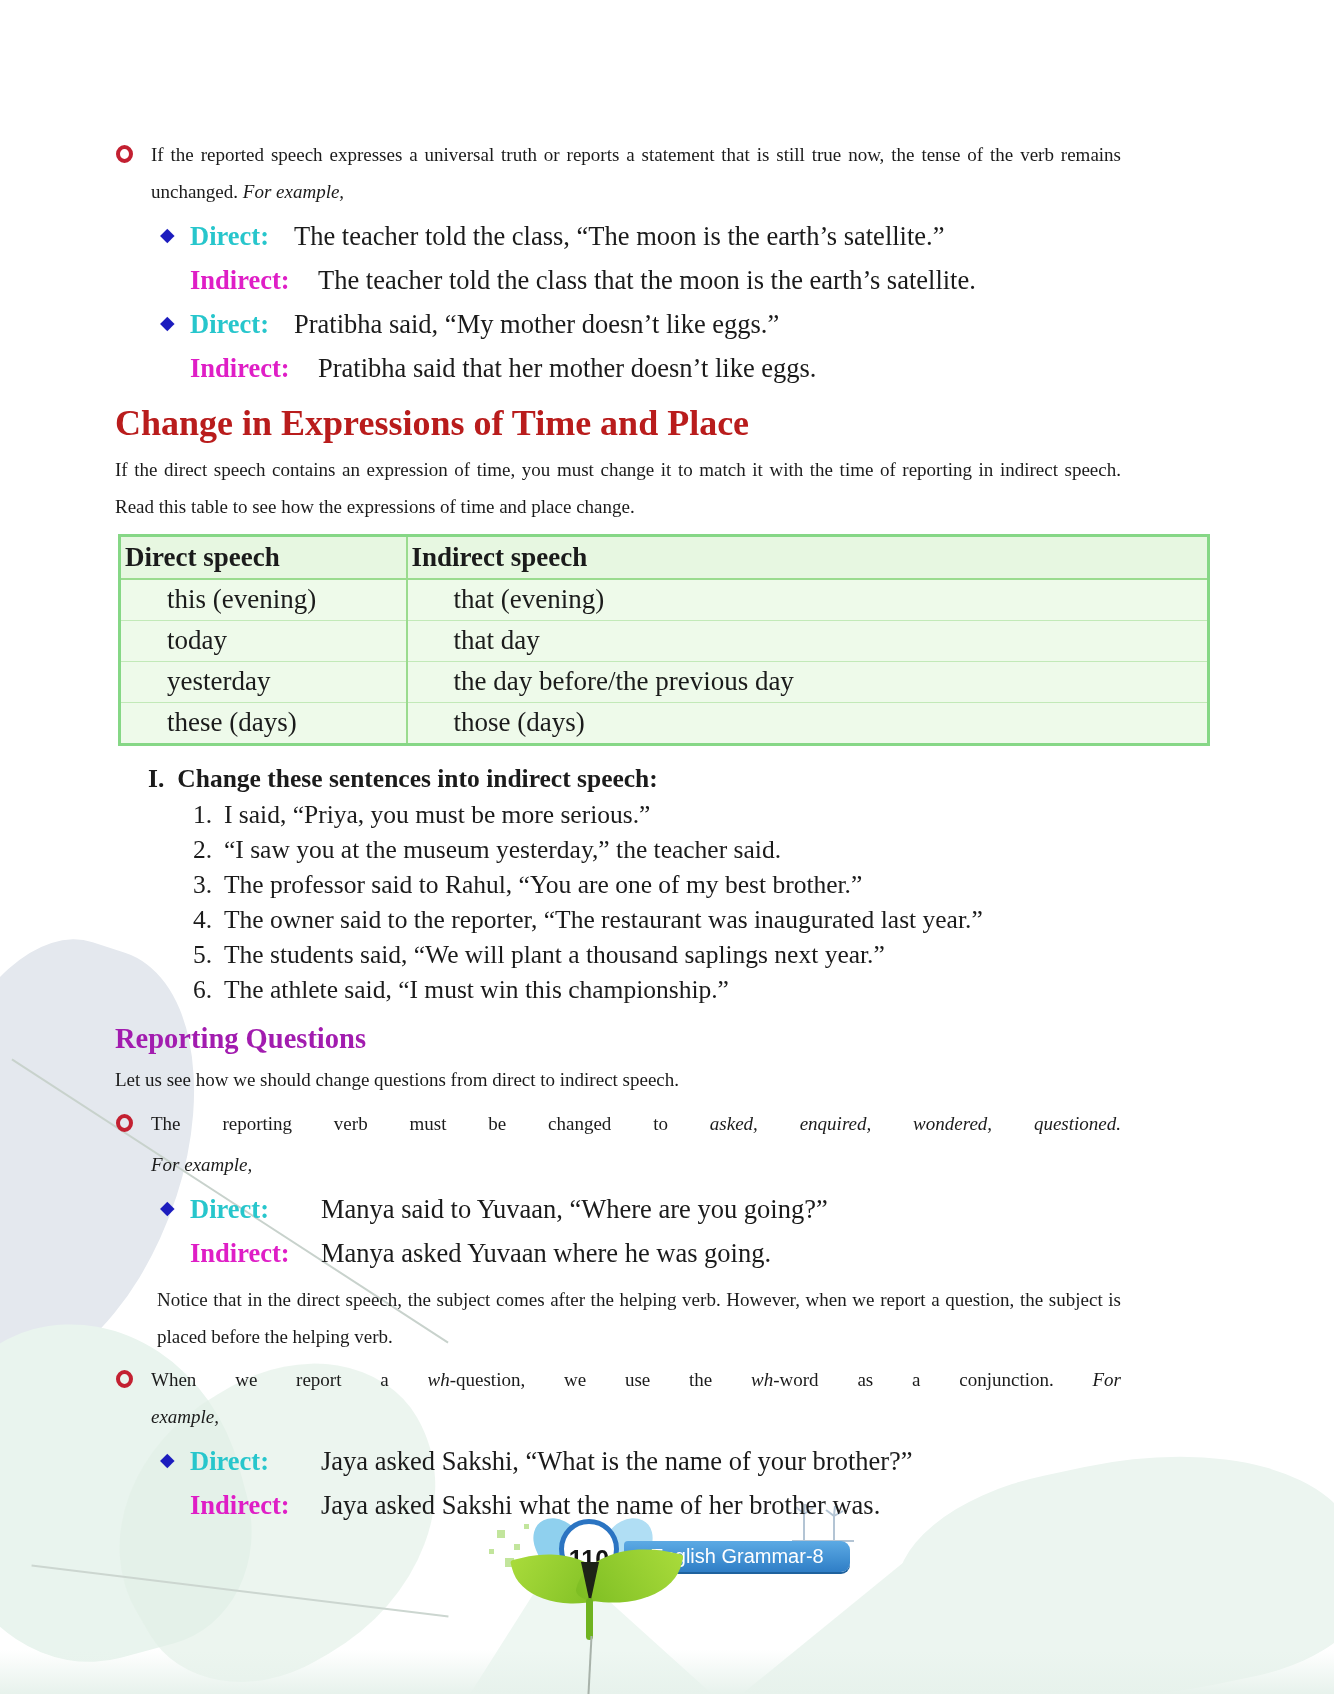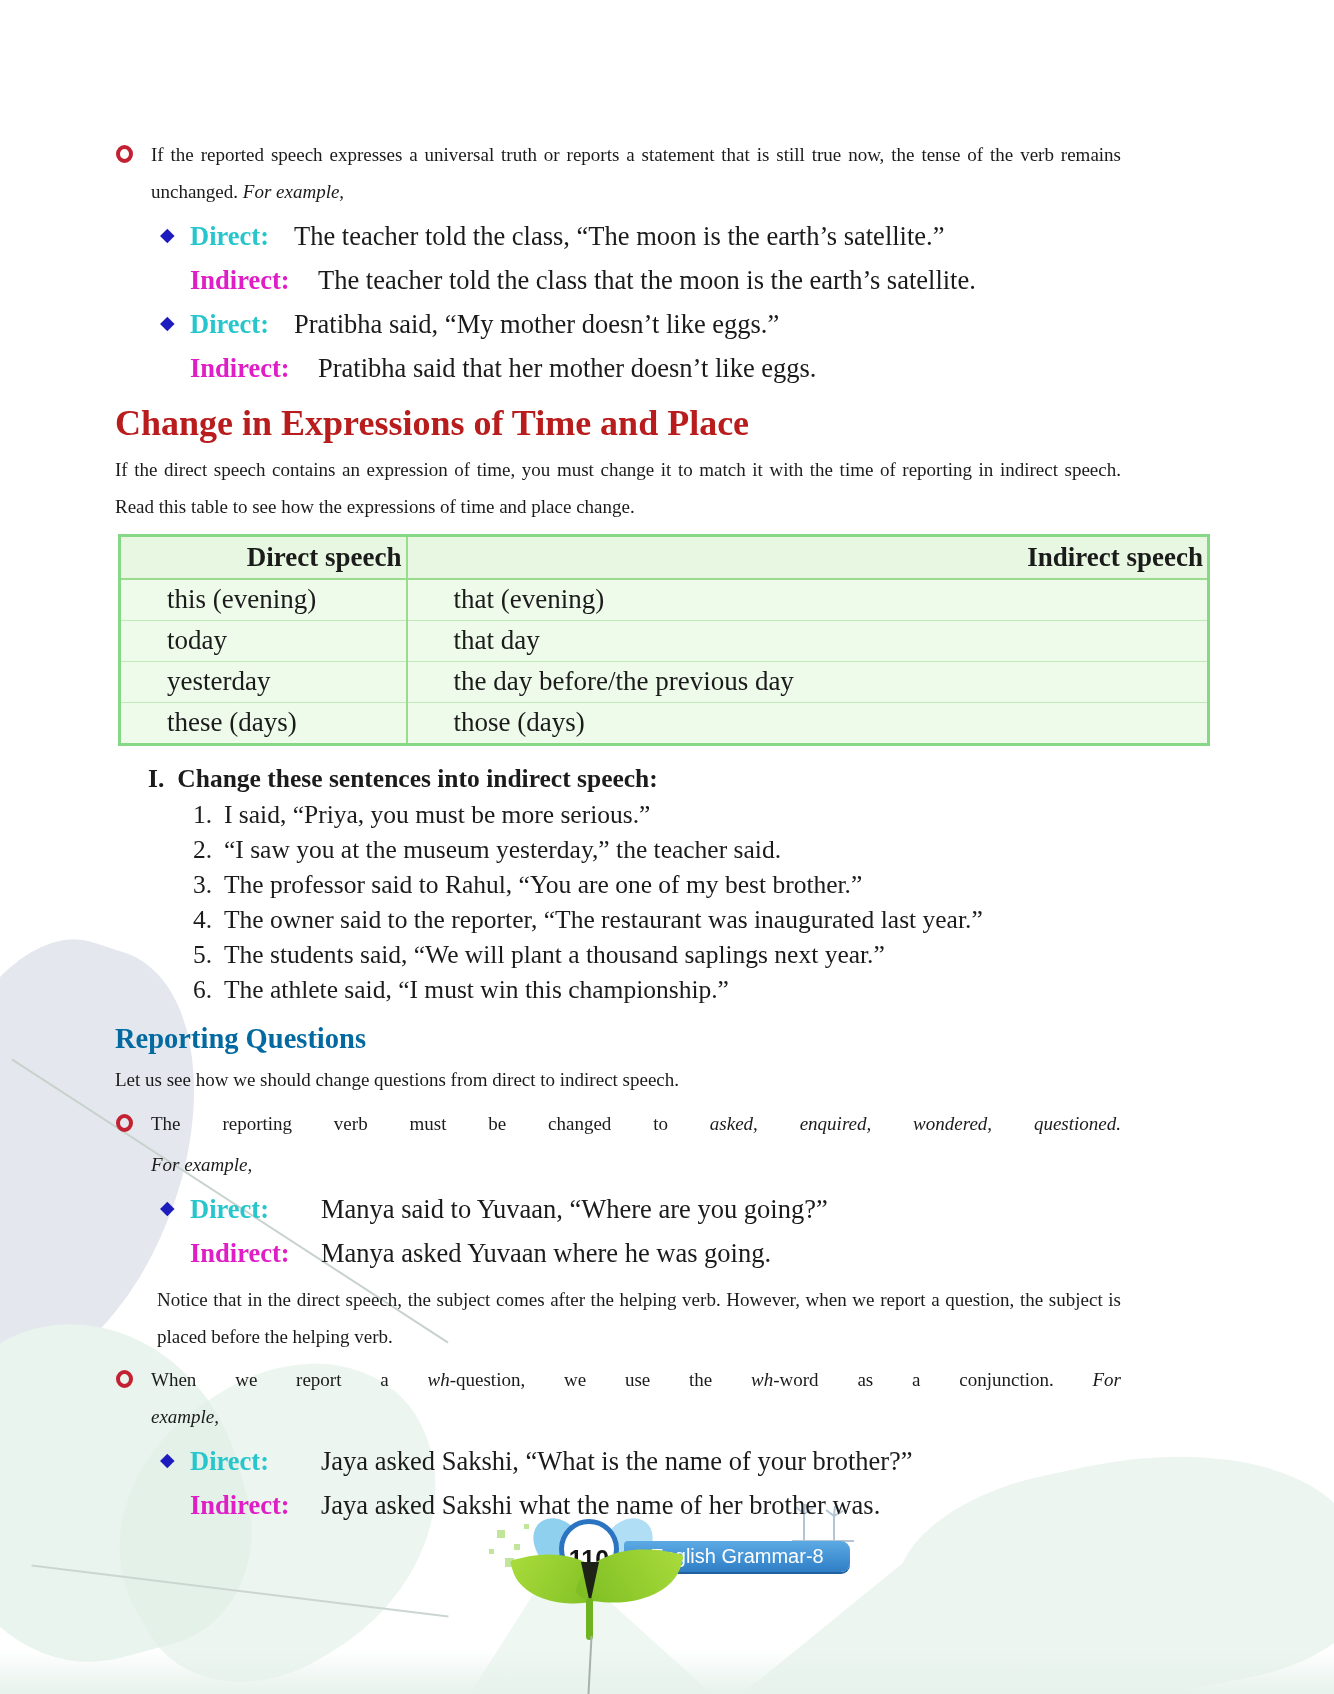--- a/index.html
+++ b/index.html
@@ -32,25 +32,25 @@
 
   .examples { padding-left:75px; margin:6px 0 8px 0; }
   .ex-row { position:relative; margin:4px 0; font-size:26.5px; line-height:40px; }
   .diamond-icon { position:absolute; left:-30px; top:-1px; color:#1c1cbe; font-size:19px; }
   .ex-label { font-weight:700; display:inline-block; }
   .lbl-direct { color:#27c6cc; }
   .lbl-indirect { color:#df1ec6; }
   .w-sm { width:104px; } .w-md { width:128px; } .w-lg { width:131px; }
 
   .h-green { color:#b91c1c; font-size:36px; font-weight:700; margin:14px 0 7px 0; }
-  .h-red   { color:#0369a1; font-size:28.5px; font-weight:700; margin:16px 0 6px 0; }
+  .h-red   { color:#a21caf; font-size:28.5px; font-weight:700; margin:16px 0 6px 0; }
   .para { text-align:justify; }
 
   table.tp { border-collapse:collapse; width:1092px; margin:9px 0 14px 3px; background:#eefaea; border:3px solid #86d786; font-size:27px; }
-  table.tp th { background:#e7f7e1; font-weight:700; text-align:right; padding:5px 4px; border-bottom:2.5px solid #9adb8e; }
+  table.tp th { background:#e7f7e1; font-weight:700; text-align:left; padding:5px 4px; border-bottom:2.5px solid #9adb8e; }
   table.tp td { padding:4px 16px 5px 46px; border-top:1.5px solid #c2e9b8; }
   table.tp .c1 { width:287px; border-right:2px solid #9adb8e; }
 
   .exercise { margin:14px 0 6px 33px; font-size:25.5px; }
   .ex-head { display:flex; gap:13px; font-weight:700; line-height:37px; }
   .ex-item { display:flex; gap:12px; line-height:35px; padding-left:37px; }
   .ex-num { flex:0 0 27px; text-align:right; }
 
   .for-example-line { padding-left:36px; font-style:italic; margin:0 0 4px 0; }
   .notice { padding-left:42px; text-align:justify; margin:2px 0 6px 0; }

